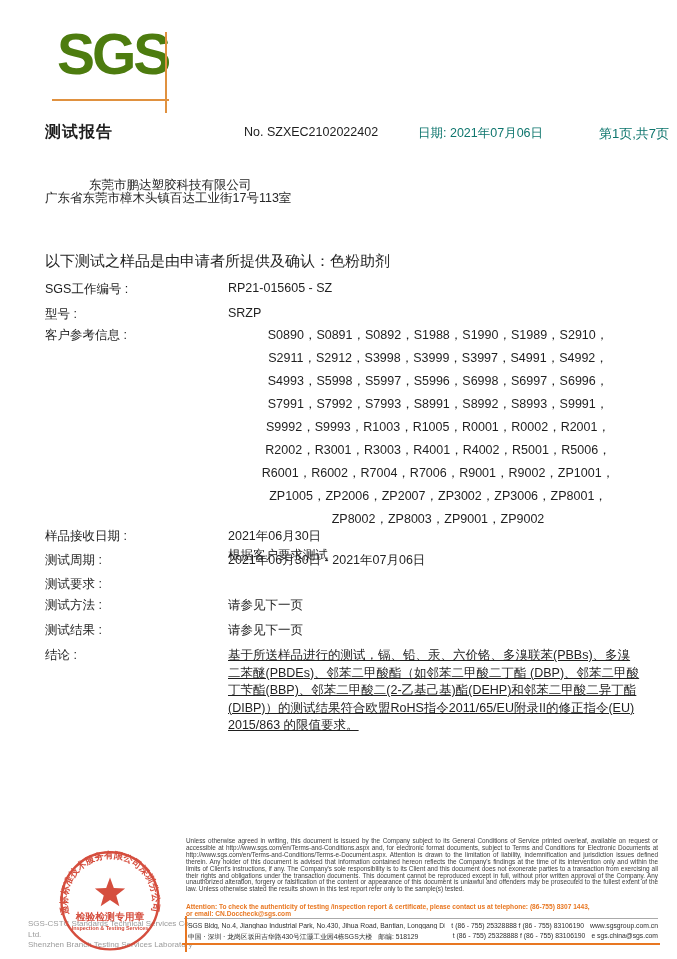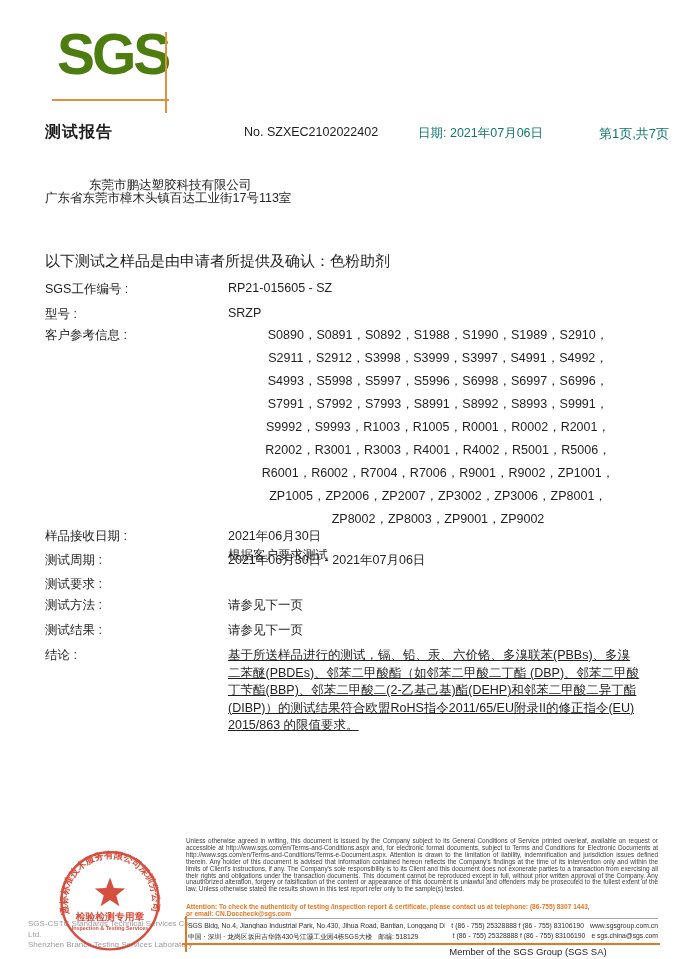--- a/index.html
+++ b/index.html
@@ -141,14 +141,13 @@
       <span>中国 · 深圳 · 龙岗区坂田吉华路430号江灏工业园4栋SGS大楼</span>
       <span class="a-main">邮编: 518129</span>
       <span>t (86 - 755) 25328888   f (86 - 755) 83106190</span>
       <span>e  sgs.china@sgs.com</span>
     </div>
   </div>
 
   <div class="abs footer-orange-h"></div>
   <div class="abs footer-orange-v"></div>
 
-  <div class="abs member-line">Member of the SGS Group (SGS SA)</div>
 </div>
 
 </body></html>

